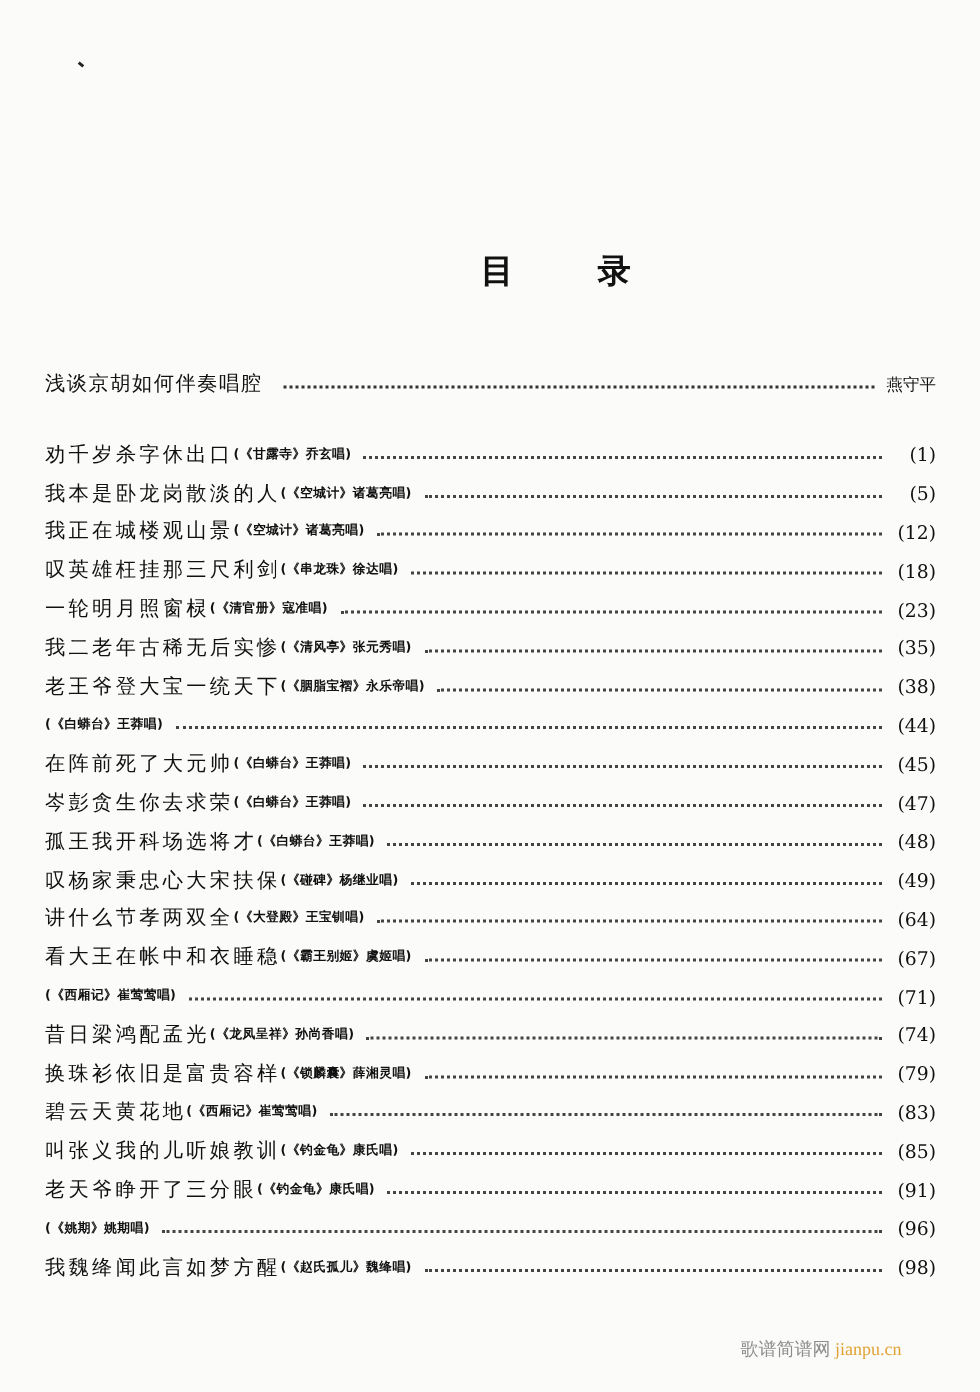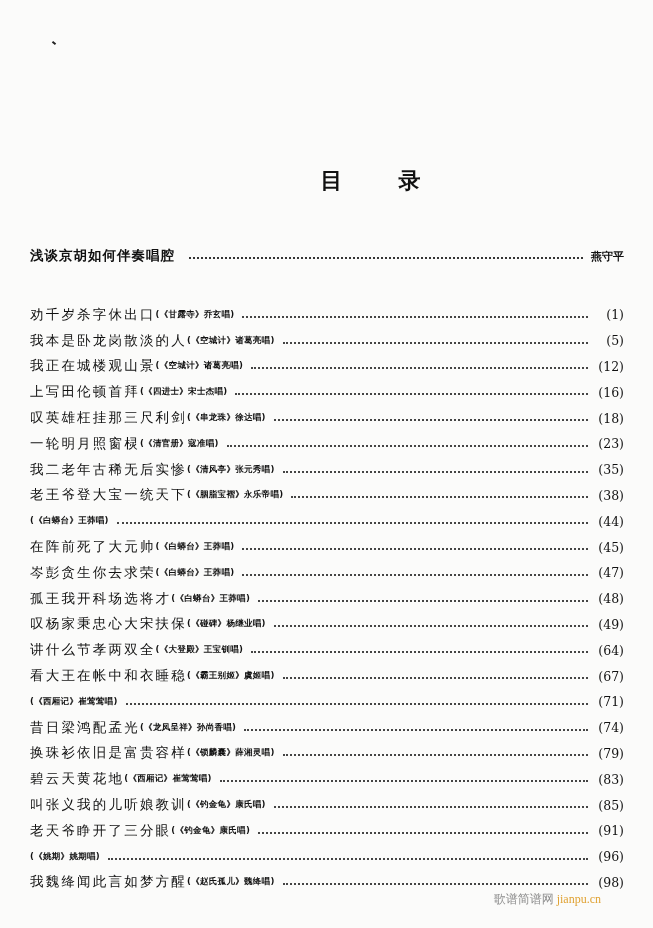--- a/index.html
+++ b/index.html
@@ -39,41 +39,41 @@
     }
     .preface {
       position: absolute;
       top: 247px;
       left: 30px;
       width: 594px;
       display: flex;
       align-items: center;
       font-family: "DejaVu Sans", sans-serif;
       font-size: 13.5px;
-      font-weight: bold;
+      font-weight: normal;
     }
     .preface .title {
       letter-spacing: 1px;
       white-space: nowrap;
     }
     .preface .leader {
       flex: 1;
       margin: 0 8px 0 14px;
       border-bottom: 2px dotted #333;
       height: 0;
       position: relative;
       top: 2px;
     }
     .preface .author {
       font-size: 11px;
       white-space: nowrap;
     }
     .toc {
       position: absolute;
-      top: 302px;
+      top: 290px;
       left: 30px;
       width: 594px;
     }
     .entry {
       display: flex;
       align-items: center;
       height: 25.8px;
     }
     .entry .title {
       font-size: 13.5px;
@@ -144,26 +144,20 @@
       <span class="leader"></span>
       <span class="page">(5)</span>
     </div>
   <div class="entry">
       <span class="title">我正在城楼观山景</span>
       <span class="sub">(《空城计》诸葛亮唱)</span>
       <span class="leader"></span>
       <span class="page">(12)</span>
     </div>
   <div class="entry">
-      <span class="title">上写田伦顿首拜</span>
-      <span class="sub">(《四进士》宋士杰唱)</span>
-      <span class="leader"></span>
-      <span class="page">(16)</span>
-    </div>
-  <div class="entry">
       <span class="title">叹英雄枉挂那三尺利剑</span>
       <span class="sub">(《串龙珠》徐达唱)</span>
       <span class="leader"></span>
       <span class="page">(18)</span>
     </div>
   <div class="entry">
       <span class="title">一轮明月照窗棂</span>
       <span class="sub">(《清官册》寇准唱)</span>
       <span class="leader"></span>
       <span class="page">(23)</span>

